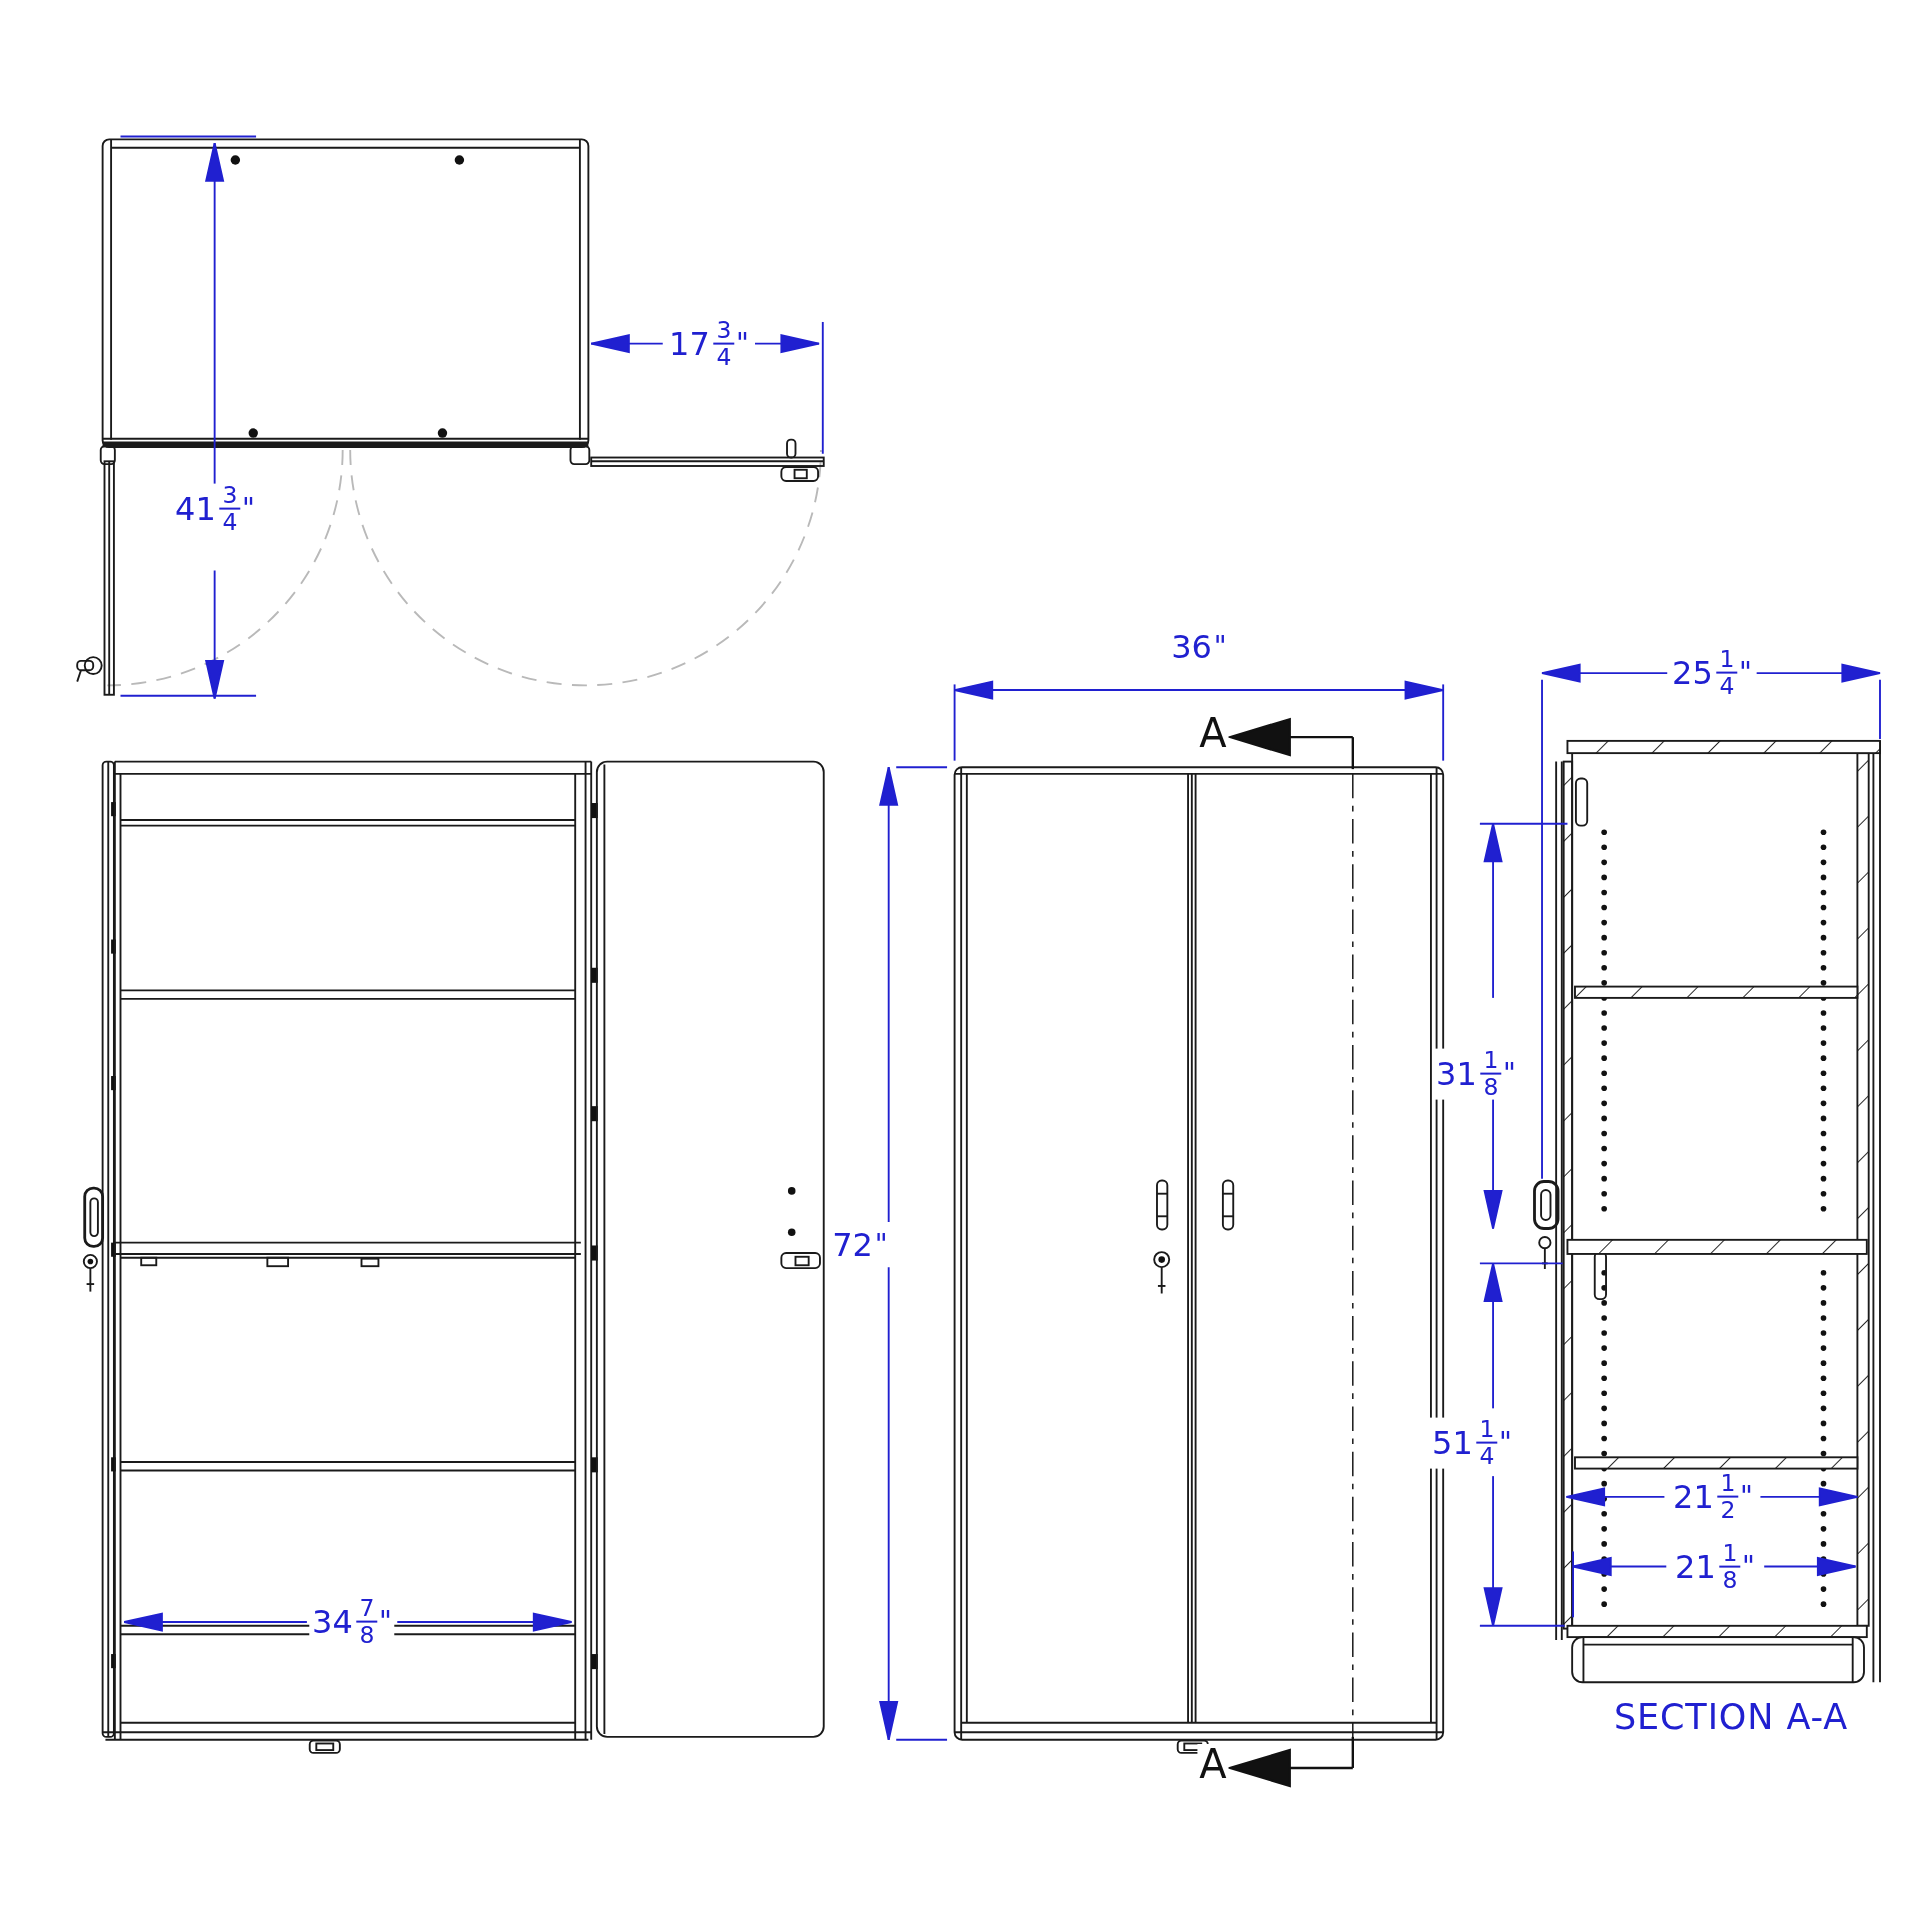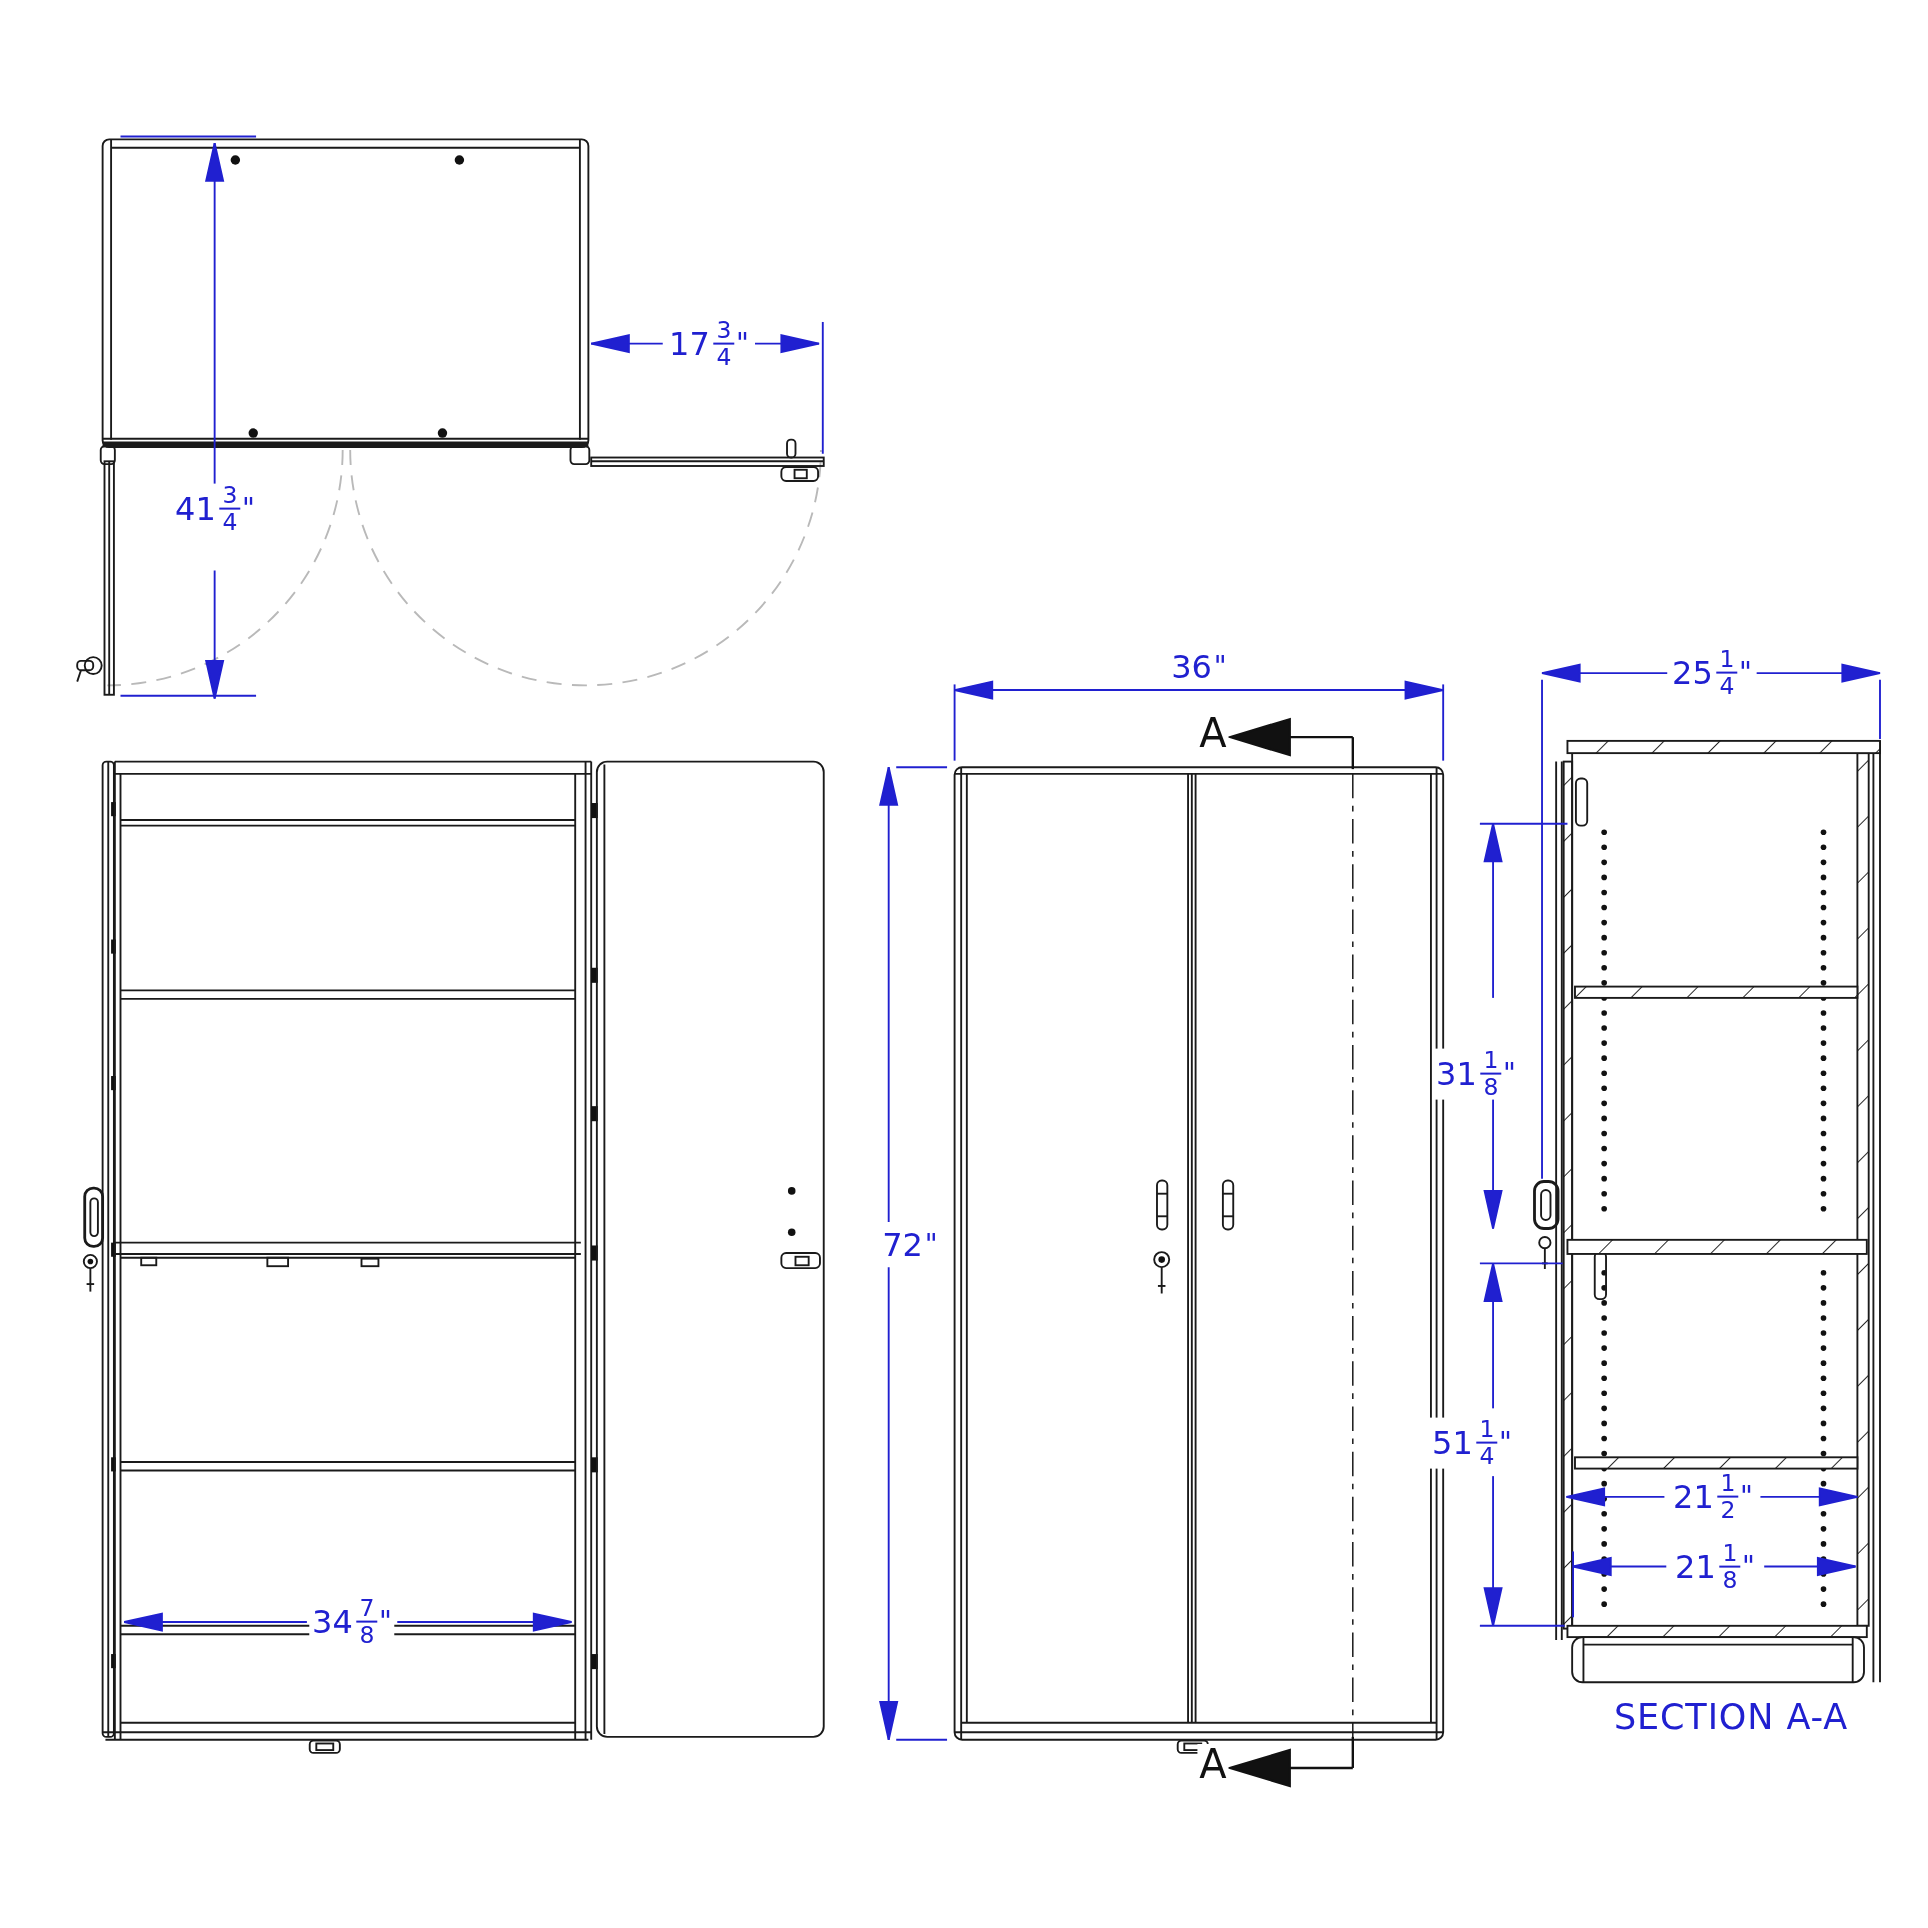--- a/index.html
+++ b/index.html
@@ -419,26 +419,26 @@
 
 <div class="dim" style="left:352px;top:1622px">
   <span class="whole">34</span>
   <span class="fr">
         <span class="nu">7</span>
         <span class="de">8</span>
       </span>
   <span class="unit">"</span>
 </div>
 
-<div class="dim" style="left:1199px;top:667px">
+<div class="dim" style="left:1199px;top:647px">
   <span class="whole">36</span>
   <span class="unit">"</span>
 </div>
 
-<div class="dim" style="left:910px;top:1245px">
+<div class="dim" style="left:860px;top:1245px">
   <span class="whole">72</span>
   <span class="unit">"</span>
 </div>
 
 <div class="dim" style="left:1712px;top:673px">
   <span class="whole">25</span>
   <span class="fr">
         <span class="nu">1</span>
         <span class="de">4</span>
       </span>

